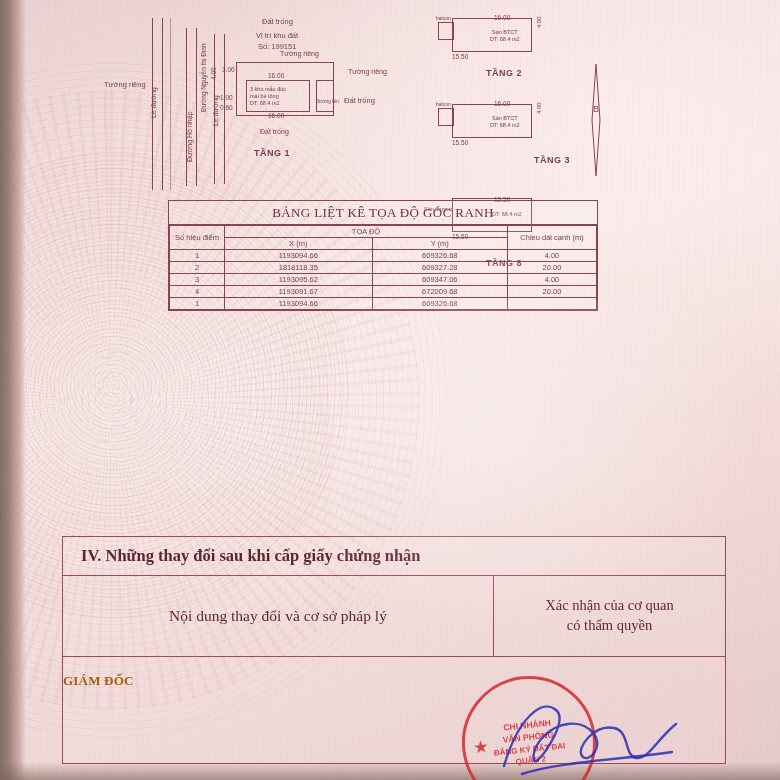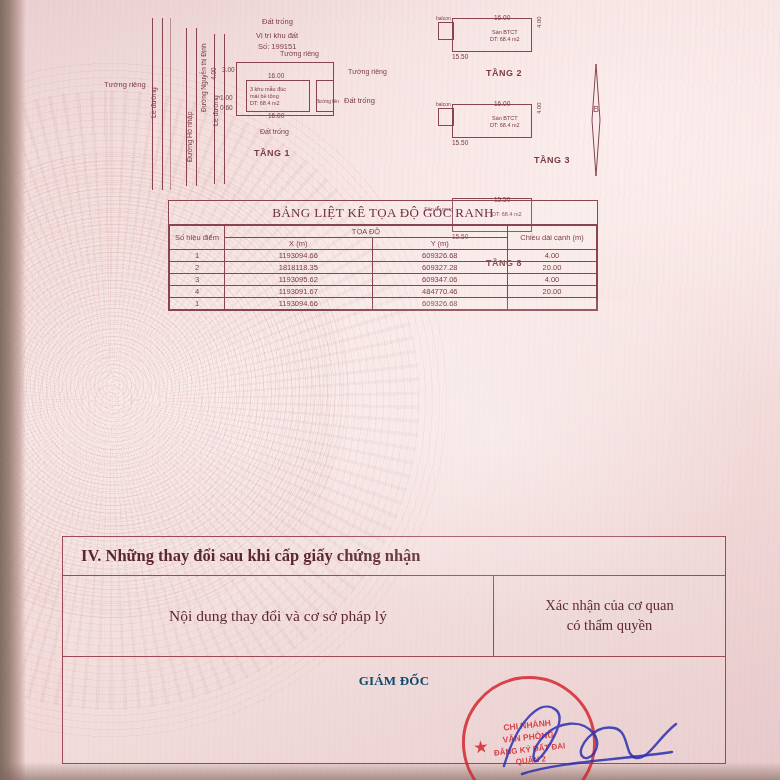--- a/index.html
+++ b/index.html
@@ -117,21 +117,21 @@
   #body-left{
     flex:0 0 430px;border-right:1.4px solid #9c4a56;padding:26px 10px 0 18px;
     font-size:14.2px;color:#4e2029;line-height:1.5;
   }
   #body-right{flex:1;position:relative;padding-top:12px;}
   #date-line{
     font-size:12.5px;color:#4e2029;text-align:center;white-space:nowrap;
     font-family:"Liberation Serif", serif;
   }
   #director{
-    margin-top:4px;text-align:center;font-weight:bold;font-size:13px;color:#0c4a6e;
+    margin-top:4px;font-weight:bold;font-size:13px;color:#a16207;
     letter-spacing:.2px;
   }
   
   #stamp{
     position:absolute;left:462px;top:676px;width:128px;height:128px;
     border:3px solid #d2232a;border-radius:50%;
     color:#d2232a;opacity:.82;
     display:flex;flex-direction:column;align-items:center;justify-content:center;
     font-family:"Liberation Sans", sans-serif;font-size:8.5px;font-weight:bold;
     text-align:center;line-height:1.45;transform:rotate(-6deg);
@@ -260,21 +260,21 @@
     </tr>
     <tr>
       <td class="num">3</td>
       <td>1193095.62</td>
       <td>609347.06</td>
       <td class="len">4.00</td>
     </tr>
     <tr>
       <td class="num">4</td>
       <td>1193091.67</td>
-      <td>484770.46</td>
+      <td>672009.68</td>
       <td class="len">20.00</td>
     </tr>
     <tr>
       <td class="num">1</td>
       <td>1193094.66</td>
       <td>609326.68</td>
       <td class="len"></td>
     </tr>
   </tbody>
     </table>

